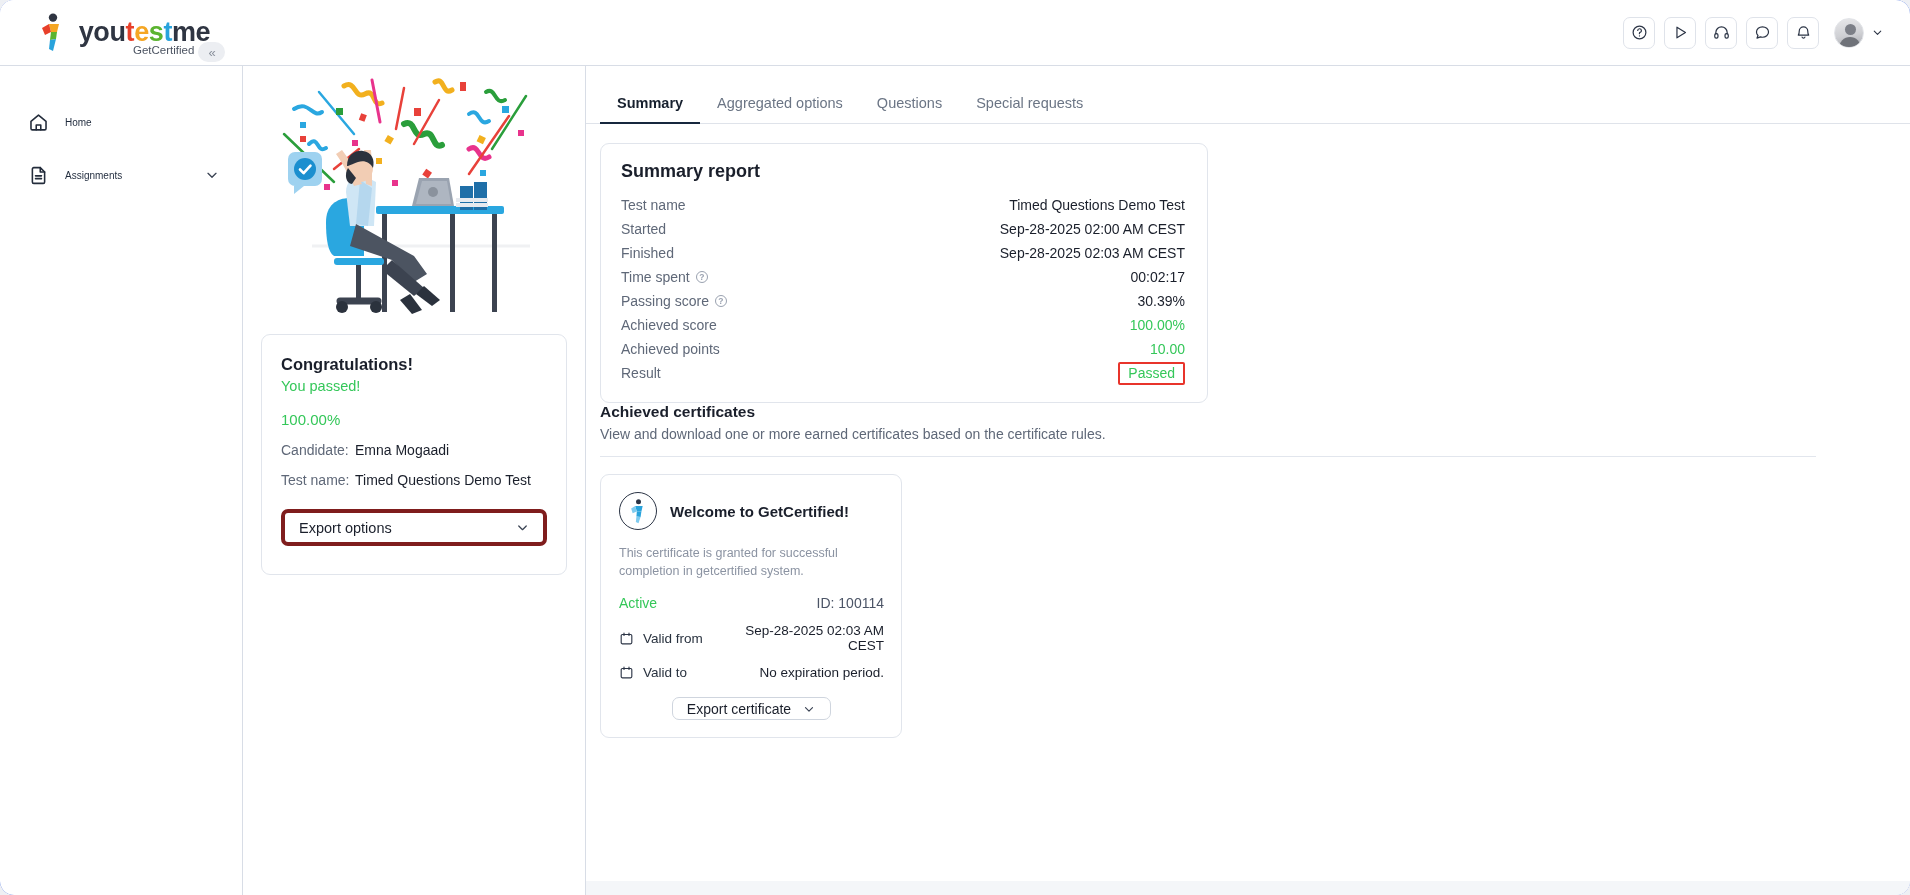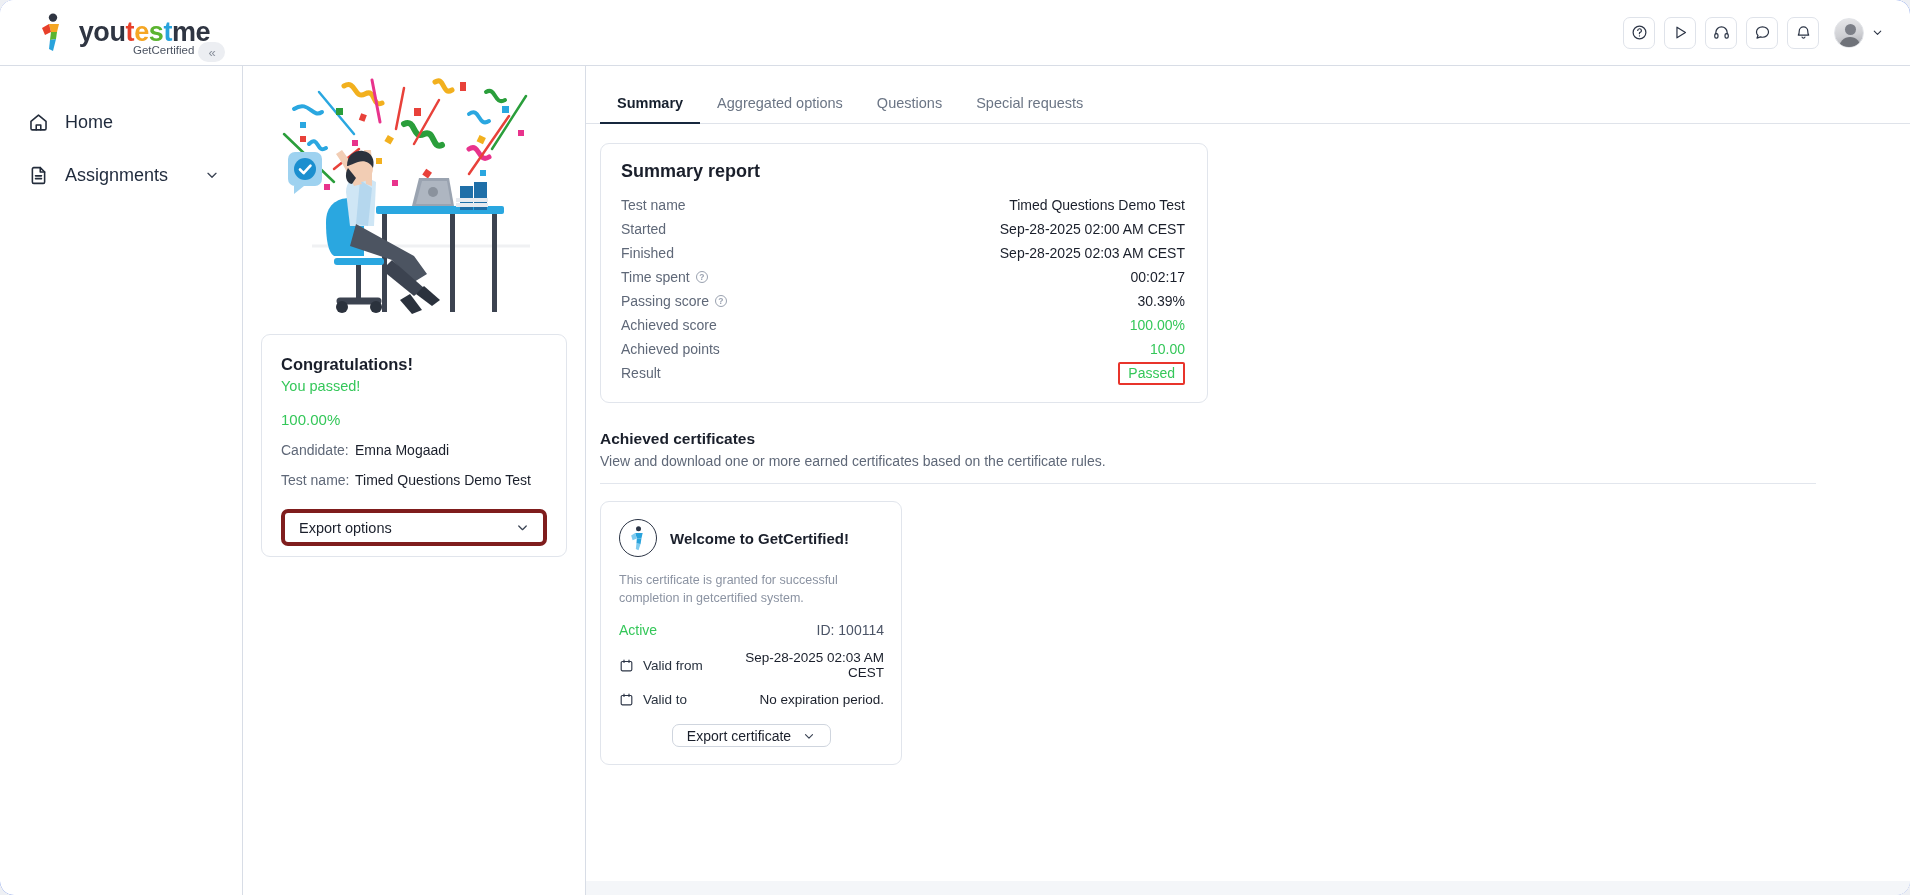--- a/index.html
+++ b/index.html
@@ -92,38 +92,38 @@
   }
   .nav-item {
     display: flex; align-items: center;
     height: 44px;
     padding: 0 22px 0 28px;
     gap: 16px;
     cursor: pointer;
   }
   .nav-item + .nav-item { margin-top: 9px; }
   .nav-label {
-    font-size: 18px; color: #1f2a3c; font-weight: 400;
+    font-size: 10px; color: #1f2a3c; font-weight: 400;
     flex: 1 1 auto;
   }
   .nav-chevron { color: #4c5567; display:flex; }
 
   
   .left-panel {
     width: 343px; flex: 0 0 343px;
     background: #fff;
     border-right: 1px solid #d8dde6;
     padding: 0 18px;
     overflow: hidden;
   }
   .illustration { width: 100%; height: 250px; display:block; margin-top: 8px;}
   .result-card {
     border: 1px solid #e1e5ec;
     border-radius: 9px;
-    padding: 20px 19px 10px 19px;
+    padding: 20px 19px 28px 19px;
     margin-top: 10px;
     background: #fff;
   }
   .congrats-title { font-size: 16.5px; font-weight: 700; color: #1a1f2b; }
   .congrats-sub { font-size: 14.5px; color: #34c759; margin-top: 4px; }
   .congrats-score { font-size: 15px; color: #34c759; margin-top: 17px; }
   .kv-row { display: flex; margin-top: 14px; font-size: 14px; }
   .kv-key { color: #5f6878; width: 74px; flex: 0 0 74px; }
   .kv-val { color: #1a1f2b; }
   .export-select {
@@ -182,21 +182,21 @@
     padding: 1px 8px; border-radius: 2px; font-size: 14px;
     display: inline-block; line-height: 17px;
   }
   .info-i {
     width: 12px; height: 12px; border-radius: 50%;
     border: 1px solid #9aa2b0; color: #9aa2b0;
     font-size: 8.5px; line-height: 10px; text-align: center;
     display: inline-block; font-weight: 700;
   }
 
-  .certs-head { margin-top: 27px; }
+  .certs-head { }
   .certs-title { font-size: 15.5px; font-weight: 700; color: #1a1f2b; }
   .certs-sub { font-size: 14px; color: #5f6878; margin-top: 5px; }
   .certs-divider { border-bottom: 1px solid #e2e6ed; margin-top: 14px; width: 1216px; }
 
   .cert-card {
     margin-top: 17px;
     width: 302px;
     border: 1px solid #e1e5ec;
     border-radius: 9px;
     padding: 17px 17px 17px 18px;

